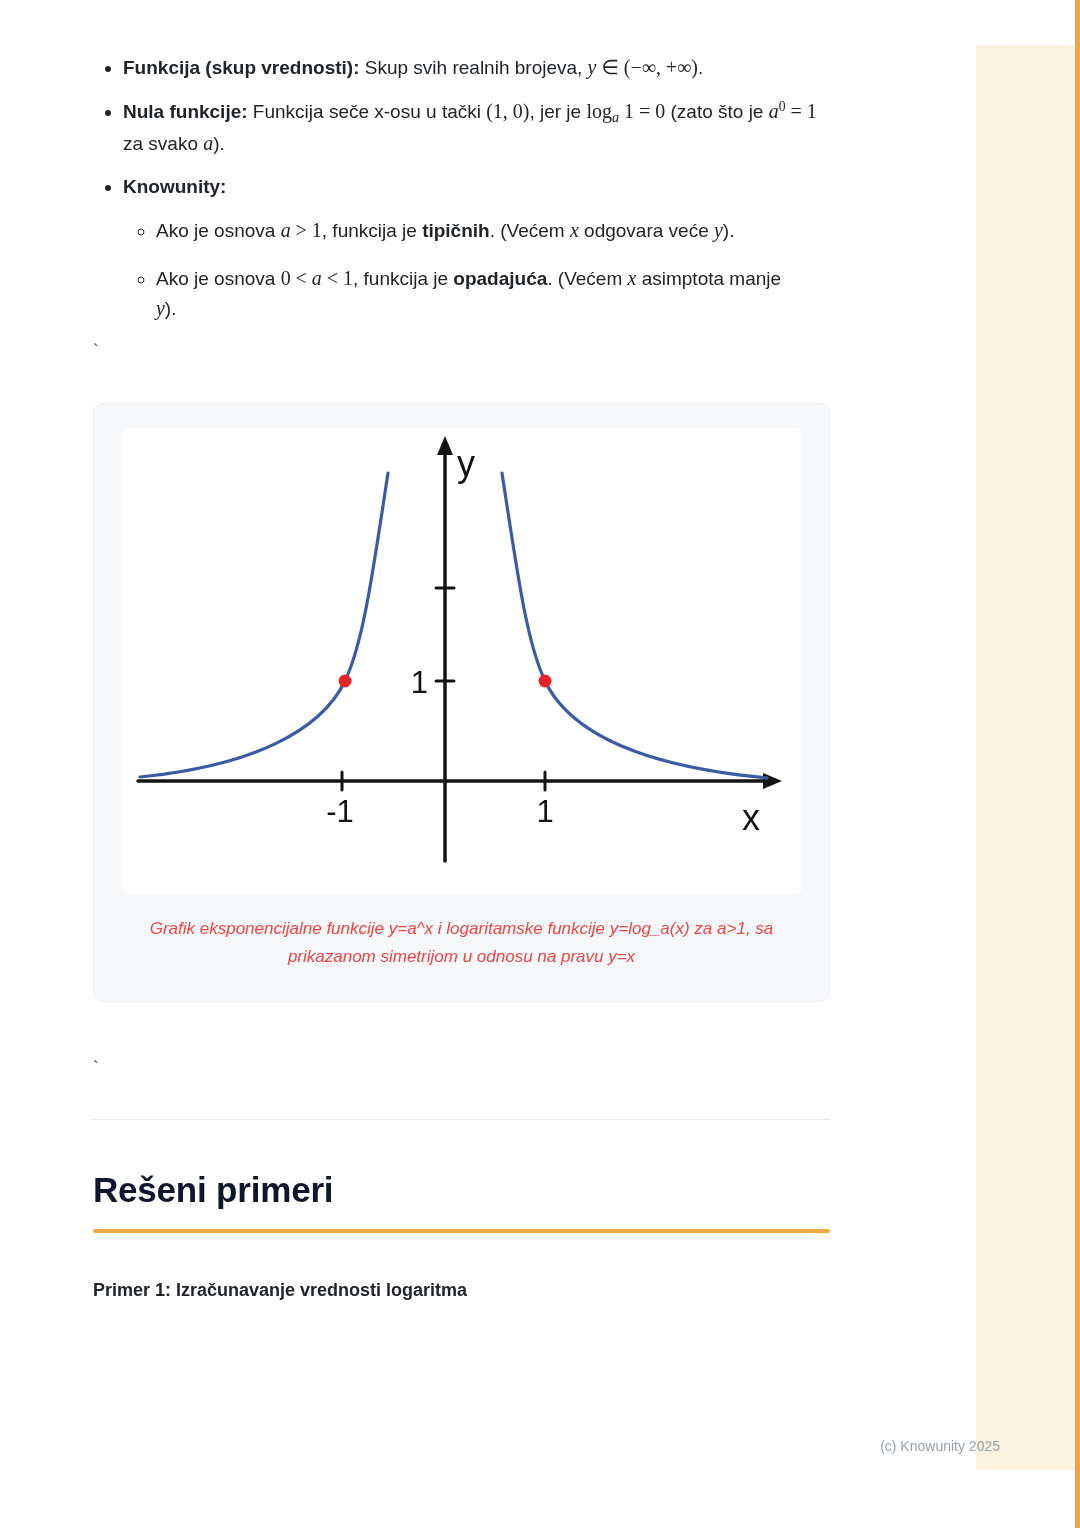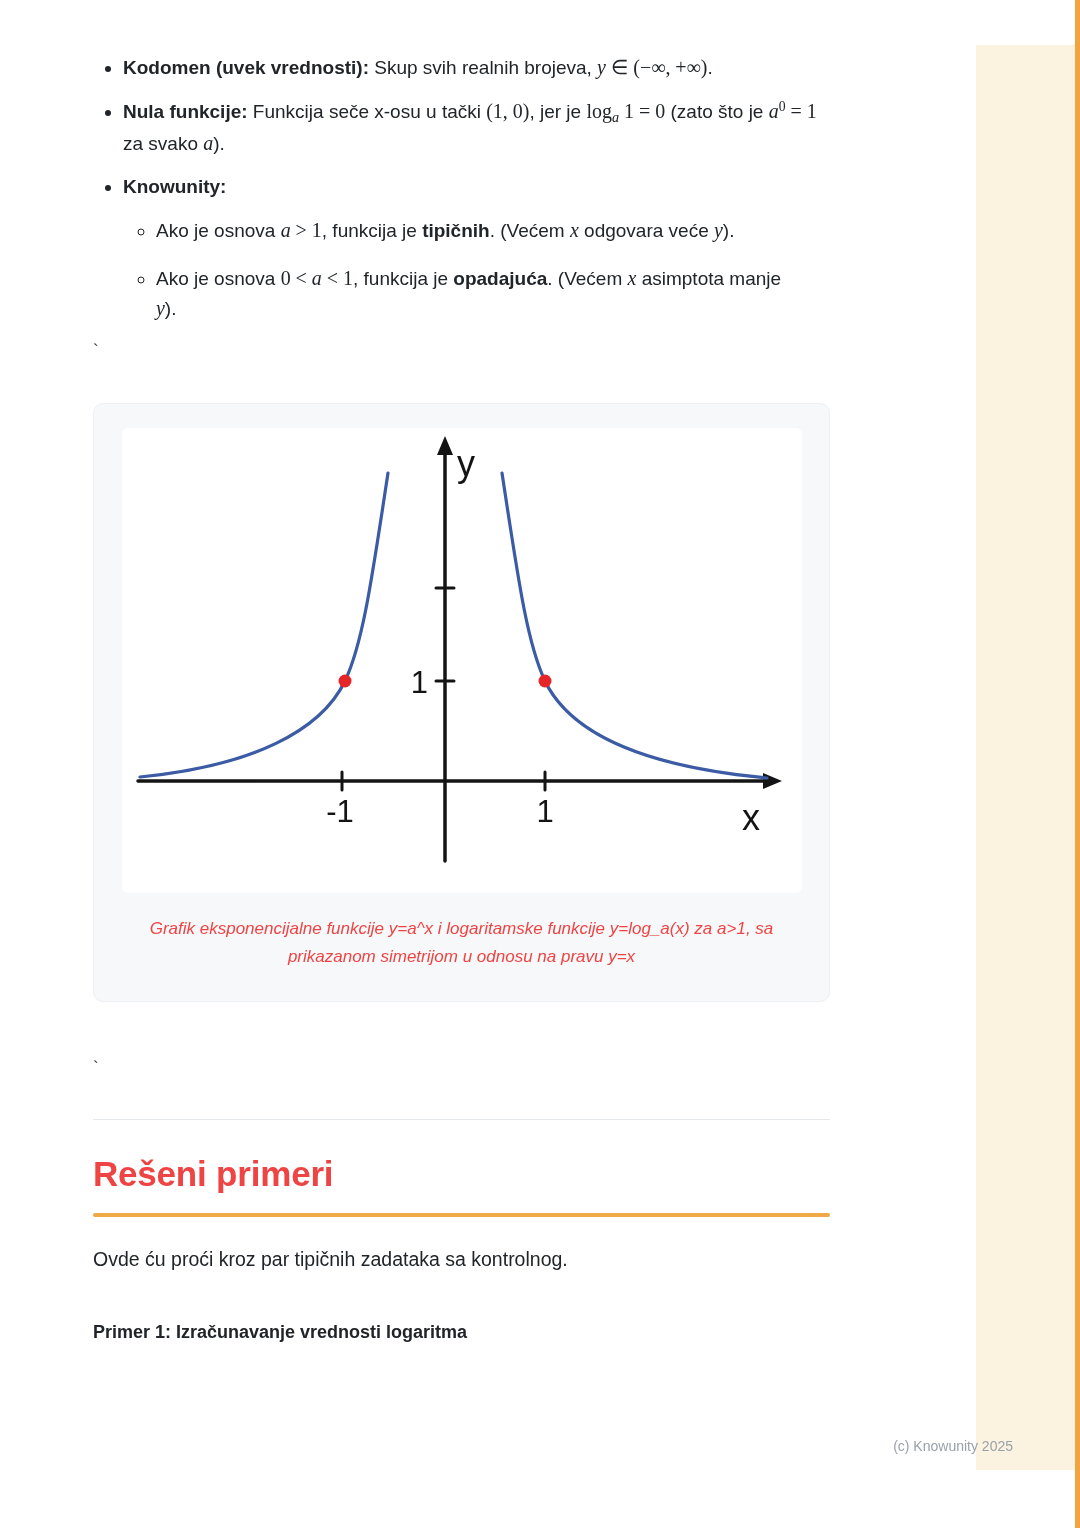--- a/index.html
+++ b/index.html
@@ -64,33 +64,33 @@
     text-align:center;
     line-height:1.65;
     padding:0 18px;
   }
 
   .closing { margin-top:47px; font-size:19.5px; line-height:1.62; text-align:justify; }
 
   hr.divider { margin-top:41px; border:none; border-top:1px solid #E5E8EB; }
 
   h2.section-heading {
-    margin-top:34px;
+    margin-top:50px;
     font-size:35px;
     font-weight:700;
-    color:#ef4444;
+    color:#0f172a;
     letter-spacing:-0.2px;
   }
   .heading-rule { margin-top:19px; height:4px; background:#F1A847; border-radius:2px; }
 
   .intro  { margin-top:28px; font-size:19.5px; line-height:1.5; }
   .primer { margin-top:47px; font-size:18px; font-weight:700; }
 
   .footer {
-    position:absolute; top:1438px; right:67px;
+    position:absolute; top:1438px; right:80px;
     font-size:14px; color:#99A2AA;
   }
 
   
   .axis { stroke:#141414; stroke-width:3.5; stroke-linecap:round; fill:none; }
   .tick { stroke:#141414; stroke-width:3; stroke-linecap:round; }
   .curve { stroke:#3B5BA5; stroke-width:3.2; fill:none; stroke-linecap:round; }
   .arrow { fill:#141414; }
   .axis-label { font-family:"Liberation Sans", sans-serif; font-size:36px; fill:#141414; font-weight:500; }
   .tick-label { font-family:"Liberation Sans", sans-serif; font-size:31px; fill:#141414; font-weight:500; }
@@ -101,21 +101,21 @@
 
 <div class="page">
 
   <div class="stripe"></div>
   <div class="orange-edge"></div>
 
   <div class="content">
 
     <ul class="blist">
       <li>
-        <span><span class="b">Kodomen (uvek vrednosti):</span><span> Skup svih realnih brojeva, </span><span class="mi">y</span><span class="m"> ∈ (−∞, +∞)</span><span>.</span></span>
+        <span><span class="b">Funkcija (skup vrednosti):</span><span> Skup svih realnih brojeva, </span><span class="mi">y</span><span class="m"> ∈ (−∞, +∞)</span><span>.</span></span>
       </li>
       <li>
         <span><span class="b">Nula funkcije:</span><span> Funkcija seče x-osu u tački </span><span class="m">(1, 0)</span><span>, jer je </span><span class="m">log</span><span class="msub">a</span><span class="m"> 1 = 0</span><span> (zato što je </span><span class="mi">a</span><span class="msup">0</span><span class="m"> = 1</span><span> za svako </span><span class="mi">a</span><span>).</span></span>
       </li>
       <li>
         <span><span class="b">Knowunity:</span></span>
         <ul>
           <li>
             <span><span>Ako je osnova </span><span class="mi">a</span><span class="m"> &gt; 1</span><span>, funkcija je </span><span class="b">tipičnih</span><span>. (Većem </span><span class="mi">x</span><span> odgovara veće </span><span class="mi">y</span><span>).</span></span>
           </li>
@@ -159,21 +159,20 @@
     </figure>
 
     <div class="tick-char tick2">`</div>
 
 
     <hr class="divider">
 
     <h2 class="section-heading">Rešeni primeri</h2>
     <div class="heading-rule"></div>
 
-    <p class="intro">Ovde ću proći kroz par tipičnih zadataka sa kontrolnog.</p>
 
     <p class="primer">Primer 1: Izračunavanje vrednosti logaritma</p>
 
   </div>
 
   <div class="footer">(c) Knowunity 2025</div>
 
 </div>
 
 </body></html>

